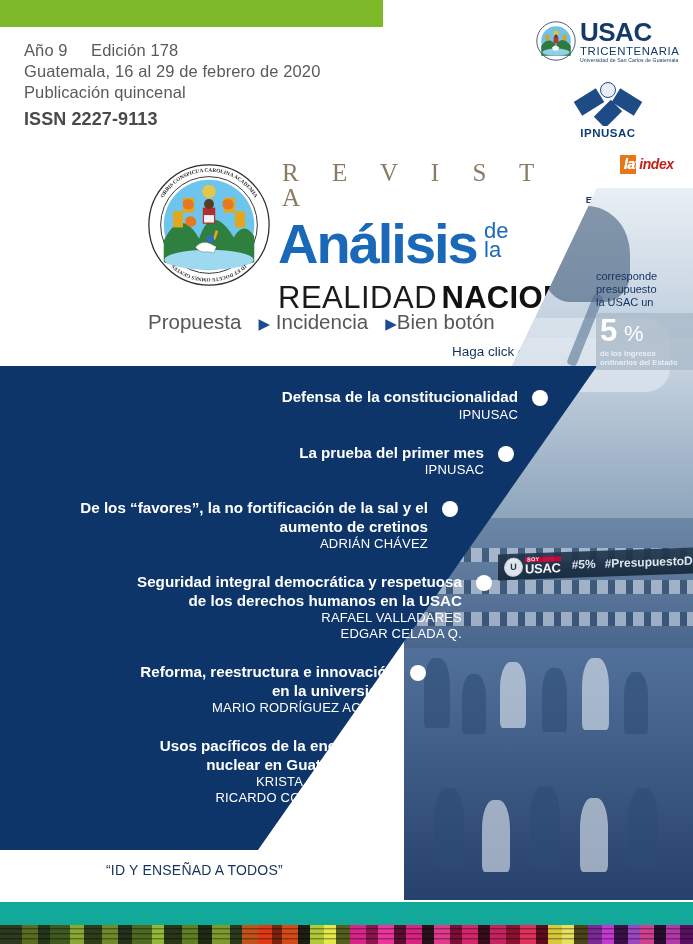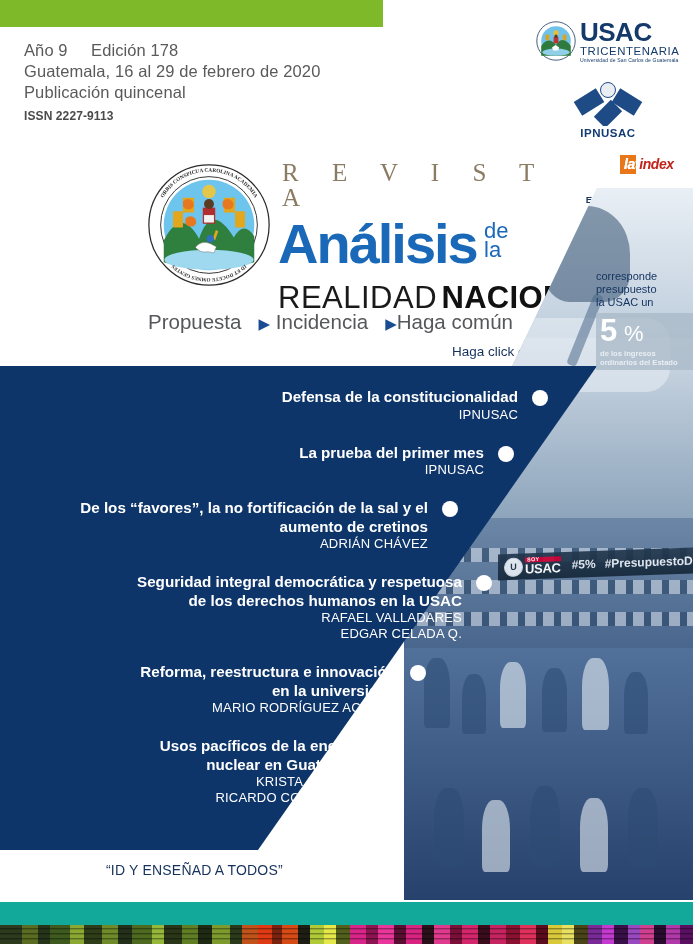--- a/index.html
+++ b/index.html
@@ -5,21 +5,21 @@
   html,body{margin:0;padding:0;background:#fff;}
   body{font-family:"Liberation Sans",sans-serif;}
   #cover{position:relative;width:693px;height:944px;background:#ffffff;overflow:hidden;}
 
   
   .green-bar{position:absolute;left:0;top:0;width:383px;height:27px;background:#7DB928;}
 
   
   .issue-block{position:absolute;left:24px;top:40px;color:#4a4a4a;}
   .issue-line{font-size:16.5px;line-height:21px;color:#5a5a5a;letter-spacing:.1px;white-space:pre;}
-  .issn{font-size:12px;margin-top:6px;color:#4a4a4a;font-weight:600;letter-spacing:.1px;}
+  .issn{font-size:18px;margin-top:6px;color:#4a4a4a;font-weight:600;letter-spacing:.1px;}
 
   
   .usac-logo{position:absolute;left:536px;top:18px;width:148px;height:46px;display:flex;align-items:center;}
   .usac-seal-sm{width:40px;height:40px;flex:0 0 auto;}
   .usac-words{margin-left:4px;line-height:1;}
   .usac-big{font-size:26px;font-weight:bold;color:#143A6B;letter-spacing:-0.5px;font-family:"Liberation Sans",sans-serif;}
   .usac-tri{font-size:11.4px;color:#143A6B;letter-spacing:.6px;margin-top:1px;font-family:Liberation Sans, sans-serif;}
   .usac-sub{font-size:5.1px;color:#143A6B;letter-spacing:.12px;margin-top:1px;}
 
   
@@ -216,21 +216,21 @@
     <div class="realidad-row">
       <span class="realidad">REALIDAD</span>
       <span class="nacional">NACIONAL</span>
     </div>
   </div>
 
   <div class="tagline">
     <span>Propuesta</span>&nbsp;&nbsp;
     <span class="tri">▶</span>
     <span>Incidencia</span>&nbsp;&nbsp;
-    <span class="tri">▶</span><span>Haga común</span>
+    <span class="tri">▶</span><span>Bien botón</span>
   </div>
   <div class="clickhint">Haga click en el botón</div>
 
   <div class="photo-wrap">
     <div class="photo">
       <div class="ph-band ph-a"></div>
       <div class="ph-band ph-b"></div>
       <div class="ph-band ph-c"></div>
       <div class="ph-band ph-d"></div>
 

